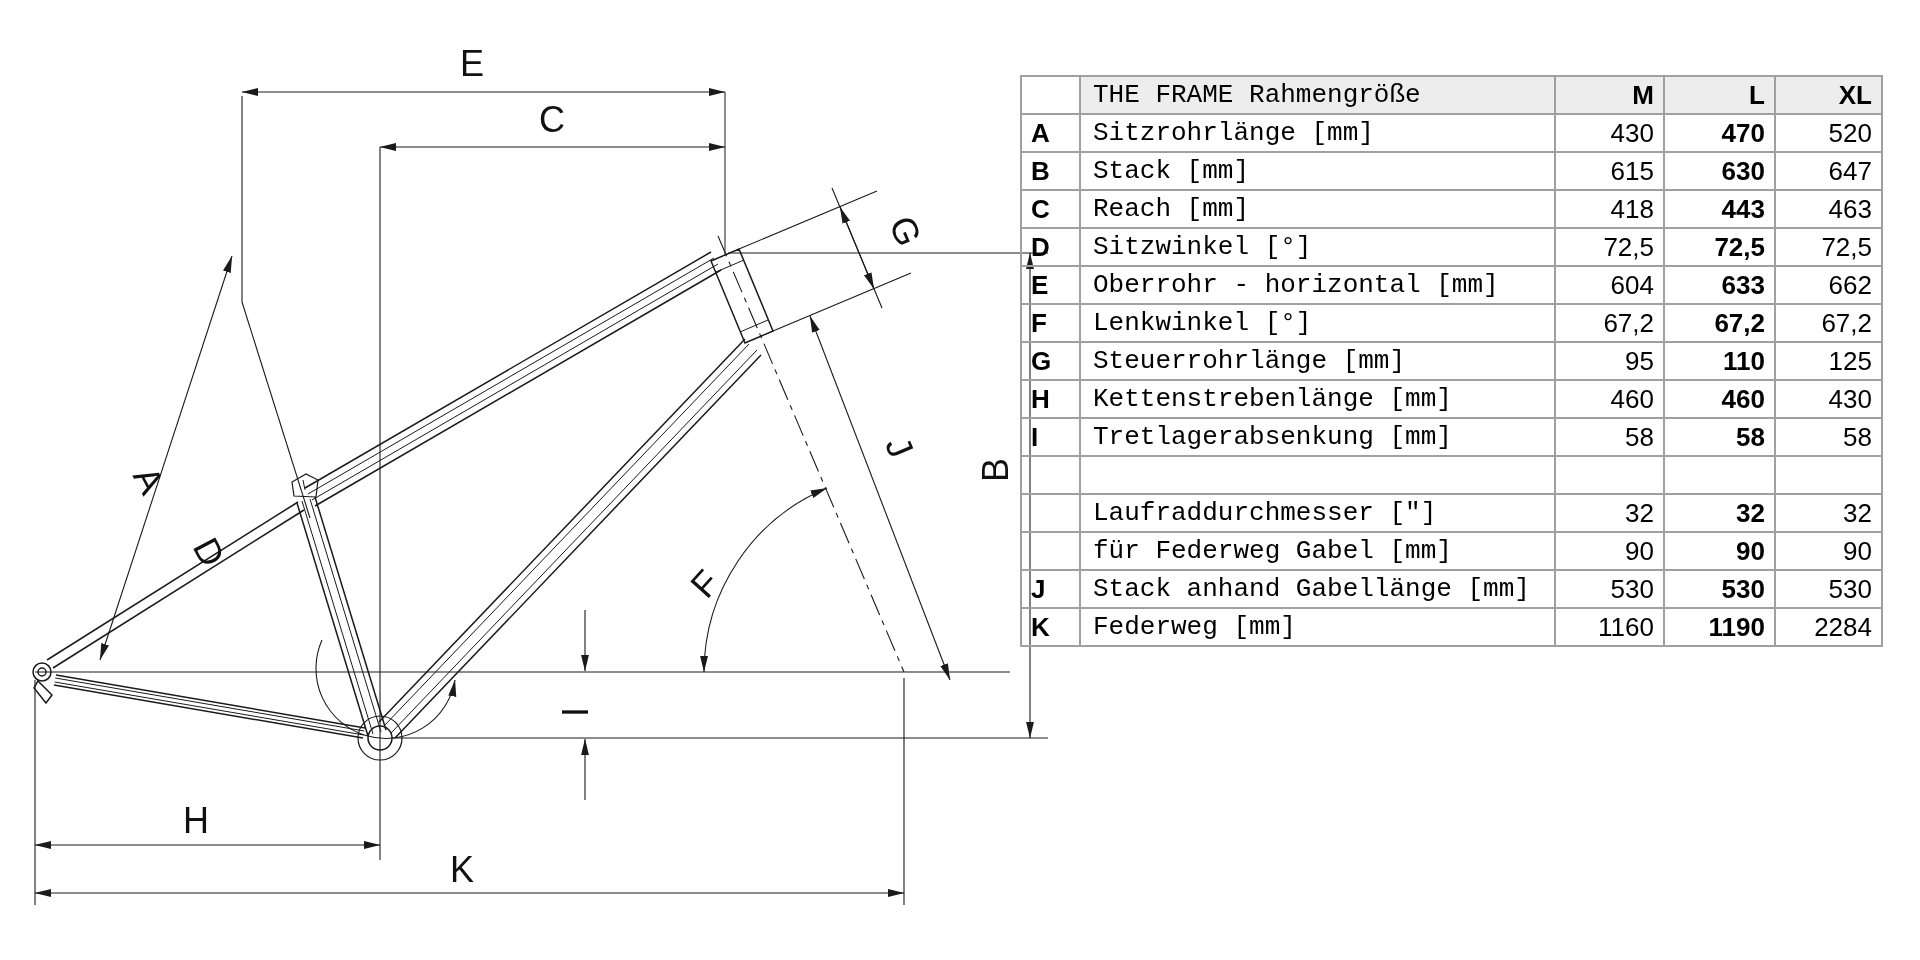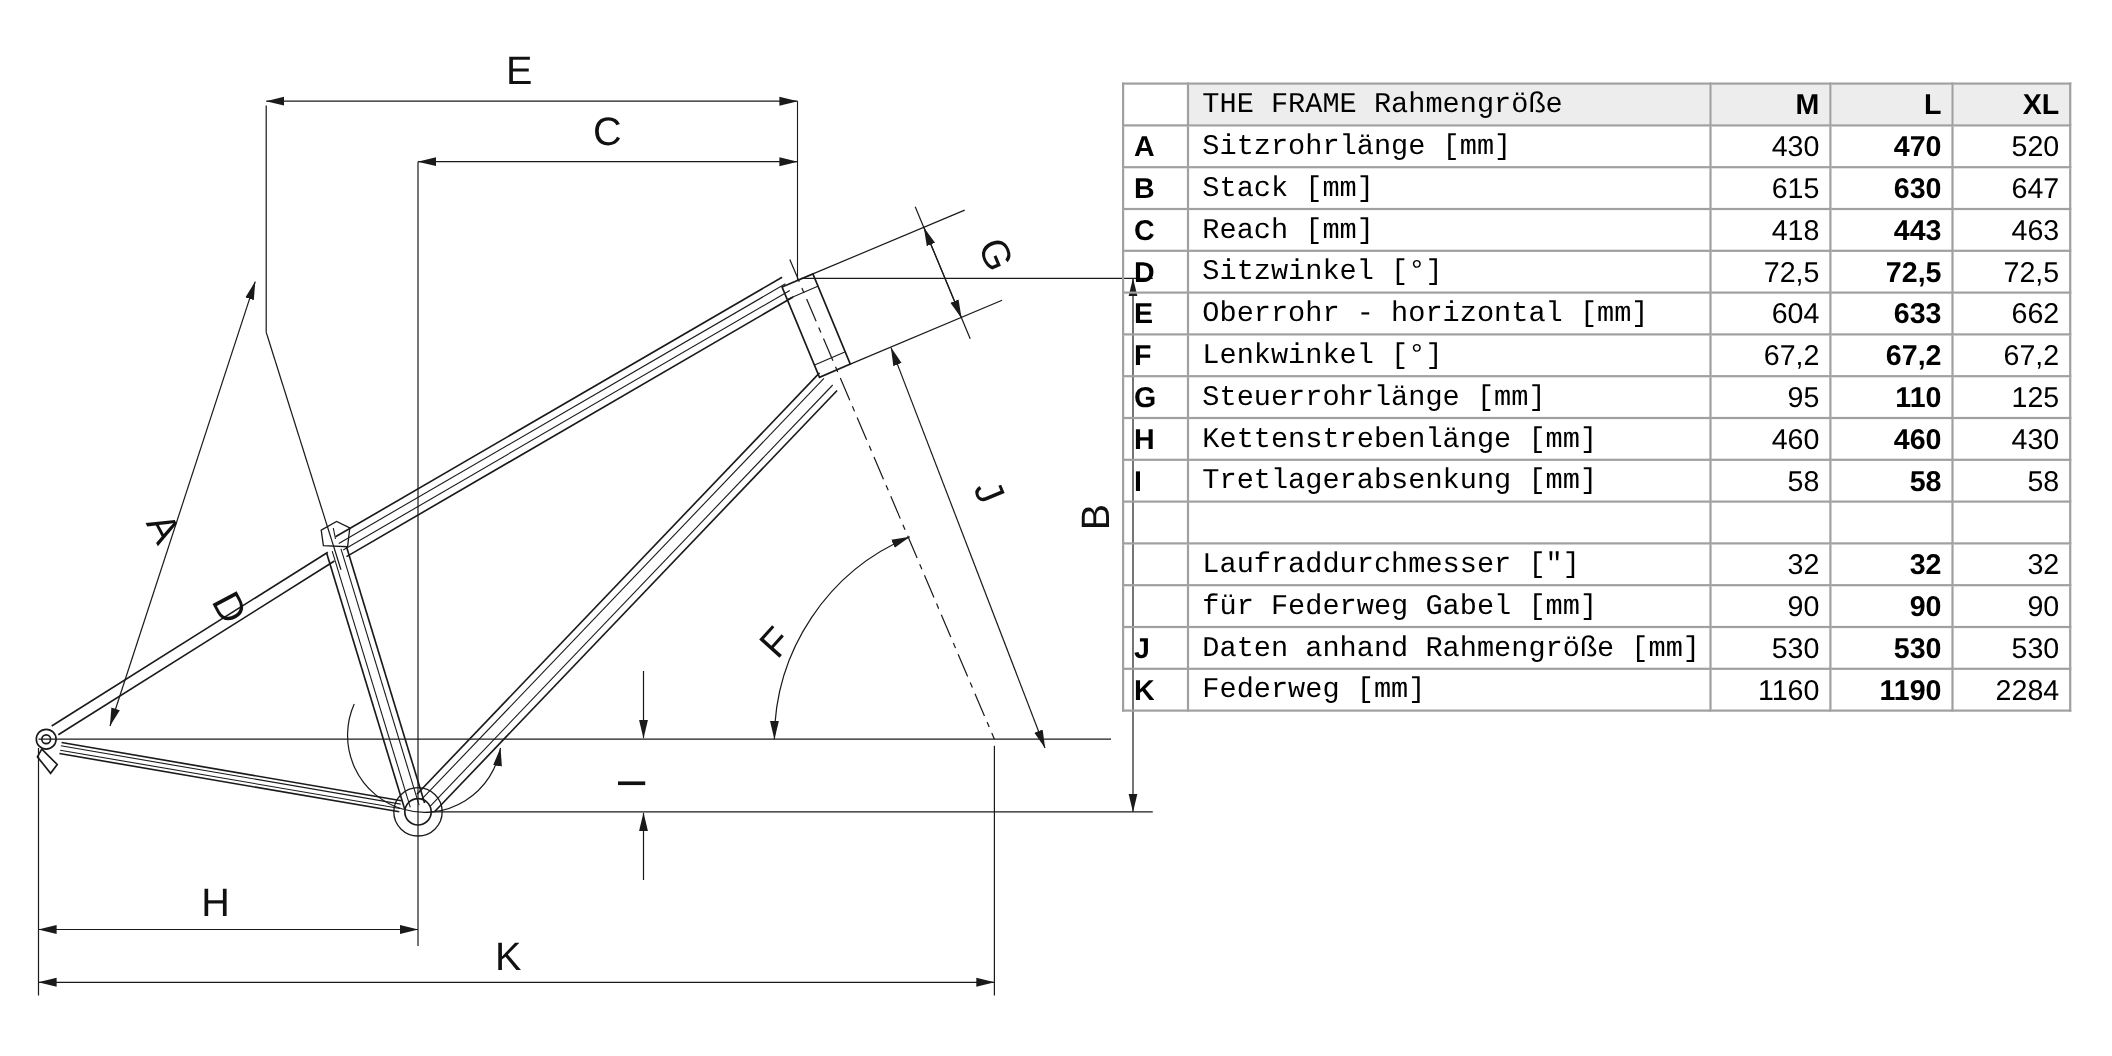--- a/index.html
+++ b/index.html
@@ -210,21 +210,21 @@
         </tr>
         <tr>
           <td class="c-key"></td>
           <td class="c-label">für Federweg Gabel [mm]</td>
           <td class="c-m val">90</td>
           <td class="c-l val">90</td>
           <td class="c-xl val">90</td>
         </tr>
         <tr>
           <td class="c-key">J</td>
-          <td class="c-label">Daten anhand Rahmengröße [mm]</td>
+          <td class="c-label">Stack anhand Gabellänge [mm]</td>
           <td class="c-m val">530</td>
           <td class="c-l val">530</td>
           <td class="c-xl val">530</td>
         </tr>
         <tr>
           <td class="c-key">K</td>
           <td class="c-label">Federweg [mm]</td>
           <td class="c-m val">1160</td>
           <td class="c-l val">1190</td>
           <td class="c-xl val">2284</td>

